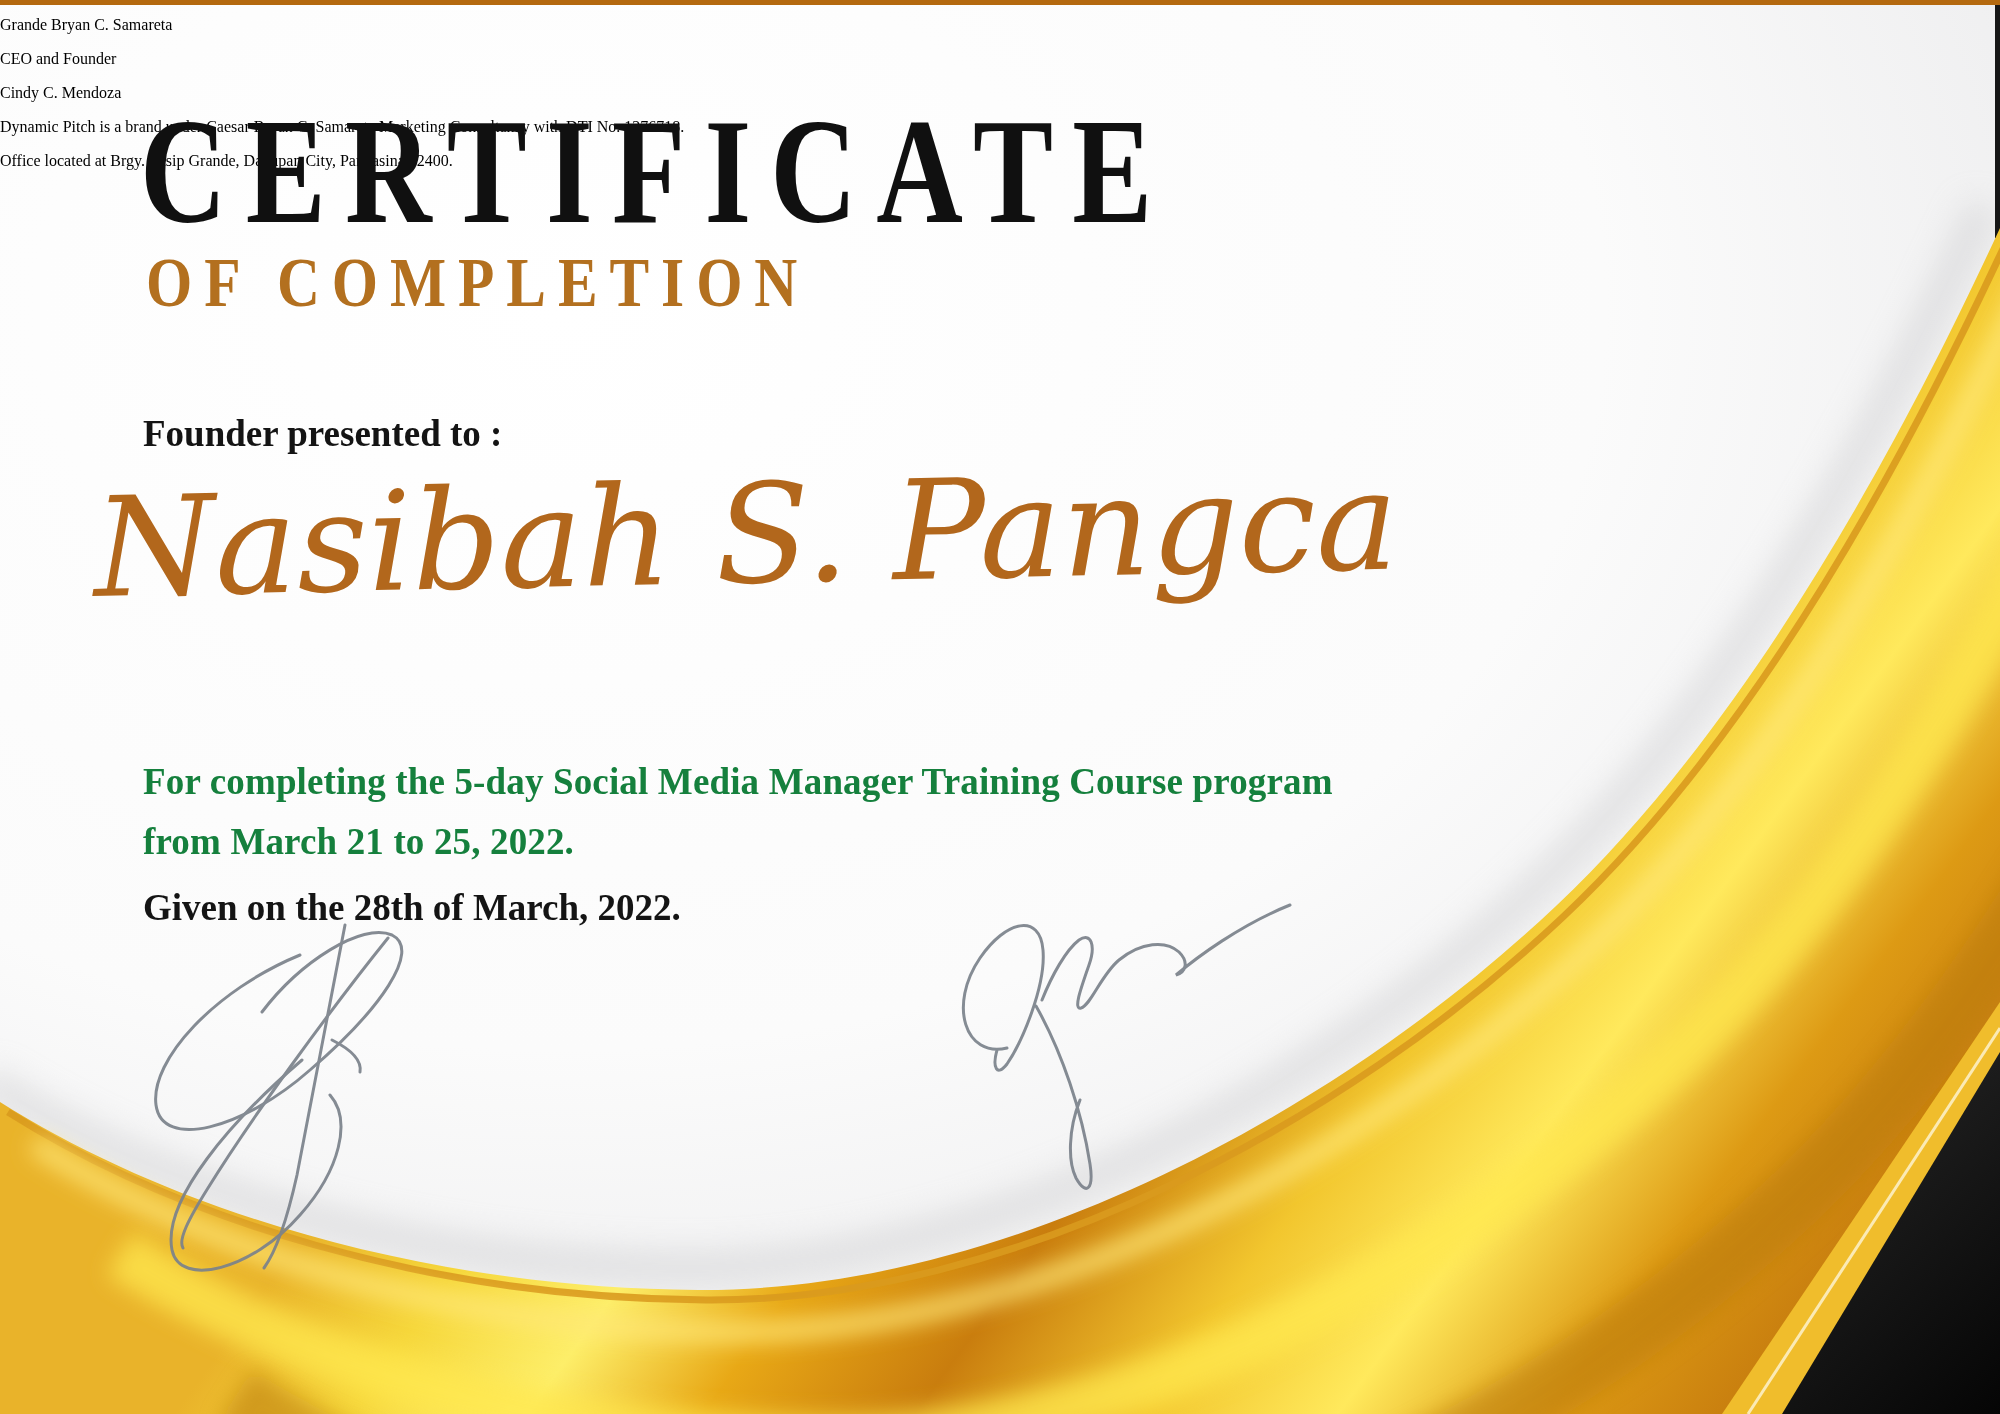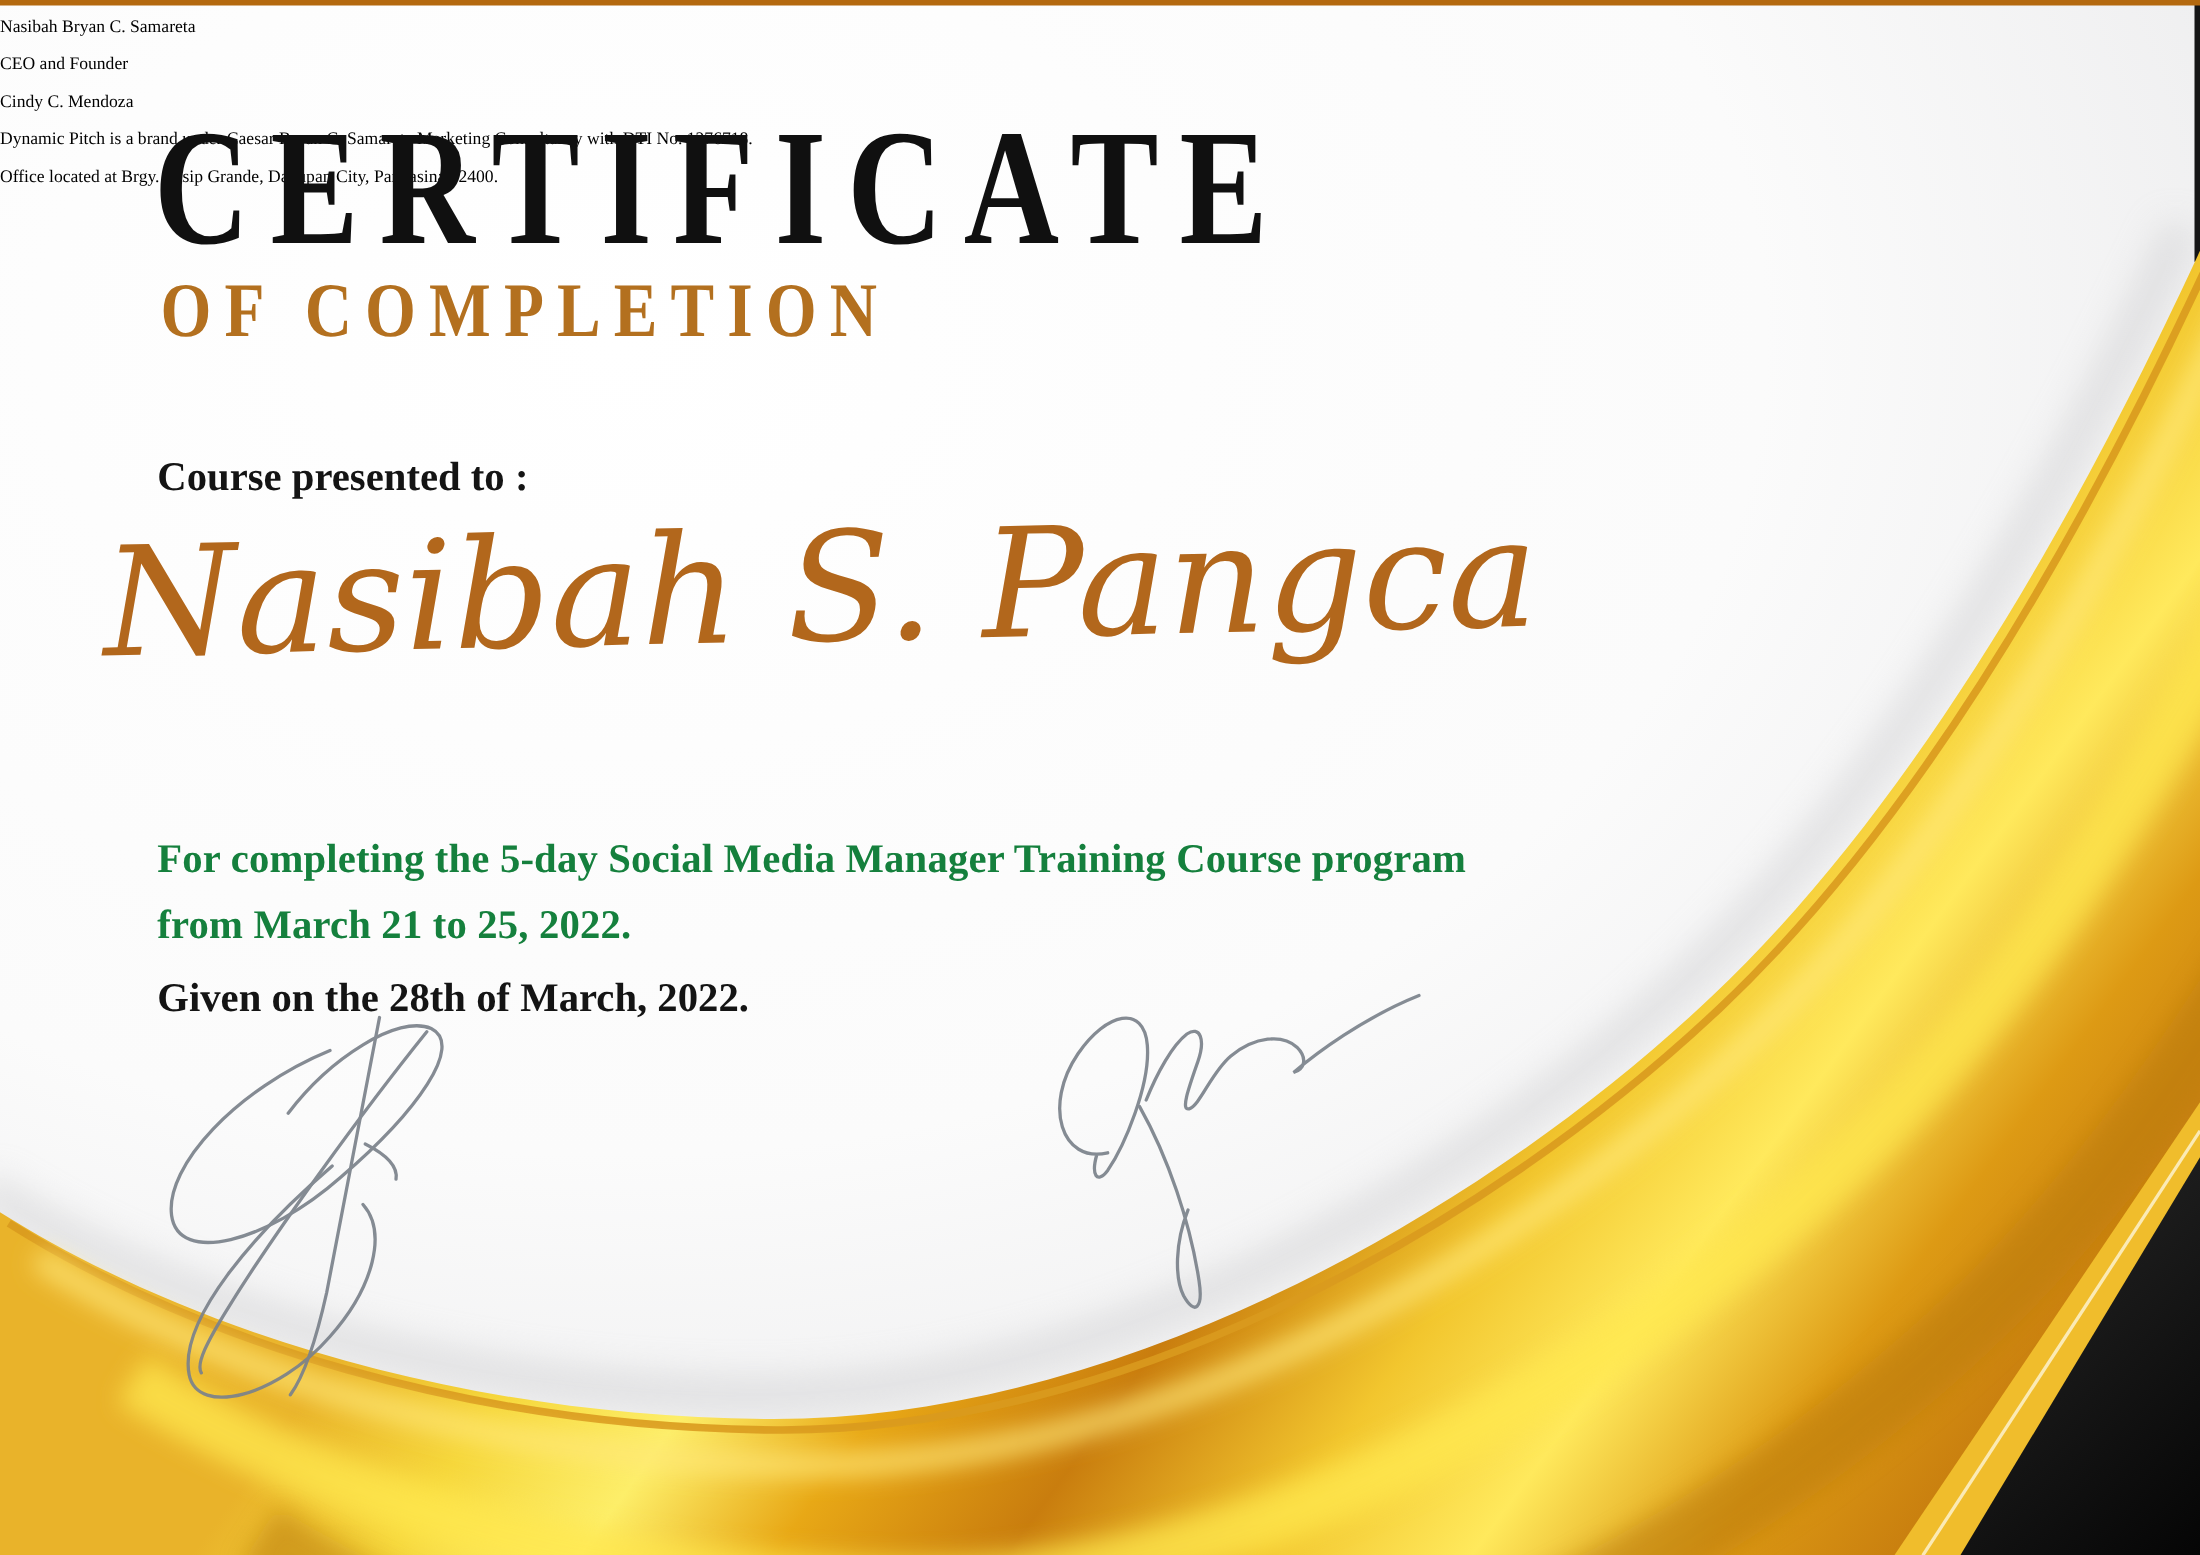--- a/index.html
+++ b/index.html
@@ -134,29 +134,29 @@
 
   
   <div class="sig-bar left"></div>
   <div class="sig-bar right"></div>
 
   
   <div class="content">
     <h1 class="cert-title">CERTIFICATE</h1>
     <h2 class="cert-subtitle">OF COMPLETION</h2>
 
-    <p class="presented">Course presented to  :</p>
+    <p class="presented">Founder presented to  :</p>
 
     <p class="recipient">Nasibah S. Pangca</p>
 
     <p class="body-text">For completing the 5-day Social Media Manager Training Course program from March 21 to 25, 2022.</p>
 
     <p class="given-text">Given on the 28th of March, 2022.</p>
 
-    <p class="sig-name left">Nasibah Bryan C.  Samareta</p>
+    <p class="sig-name left">Grande Bryan C.  Samareta</p>
     <p class="sig-title left">CEO and Founder</p>
 
     <p class="sig-name right">Cindy C. Mendoza</p>
 
     <div class="footer">
       <p>Dynamic Pitch is a brand under Caesar Bryan C. Samareta Marketing Consultancy with DTI No. 1276718.</p>
       <p>Office located at Brgy. Lasip Grande, Dagupan City, Pangasinan 2400.</p>
     </div>
   </div>
 

